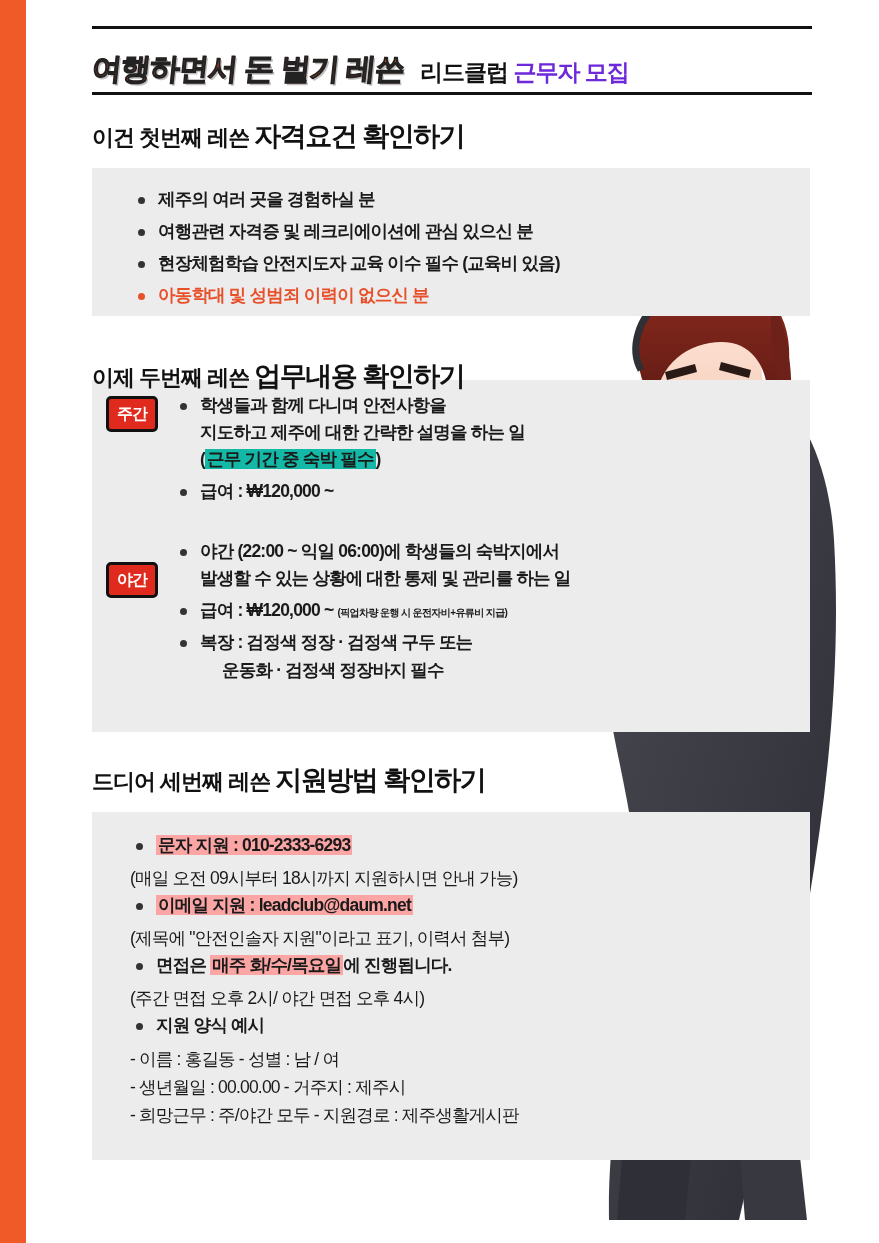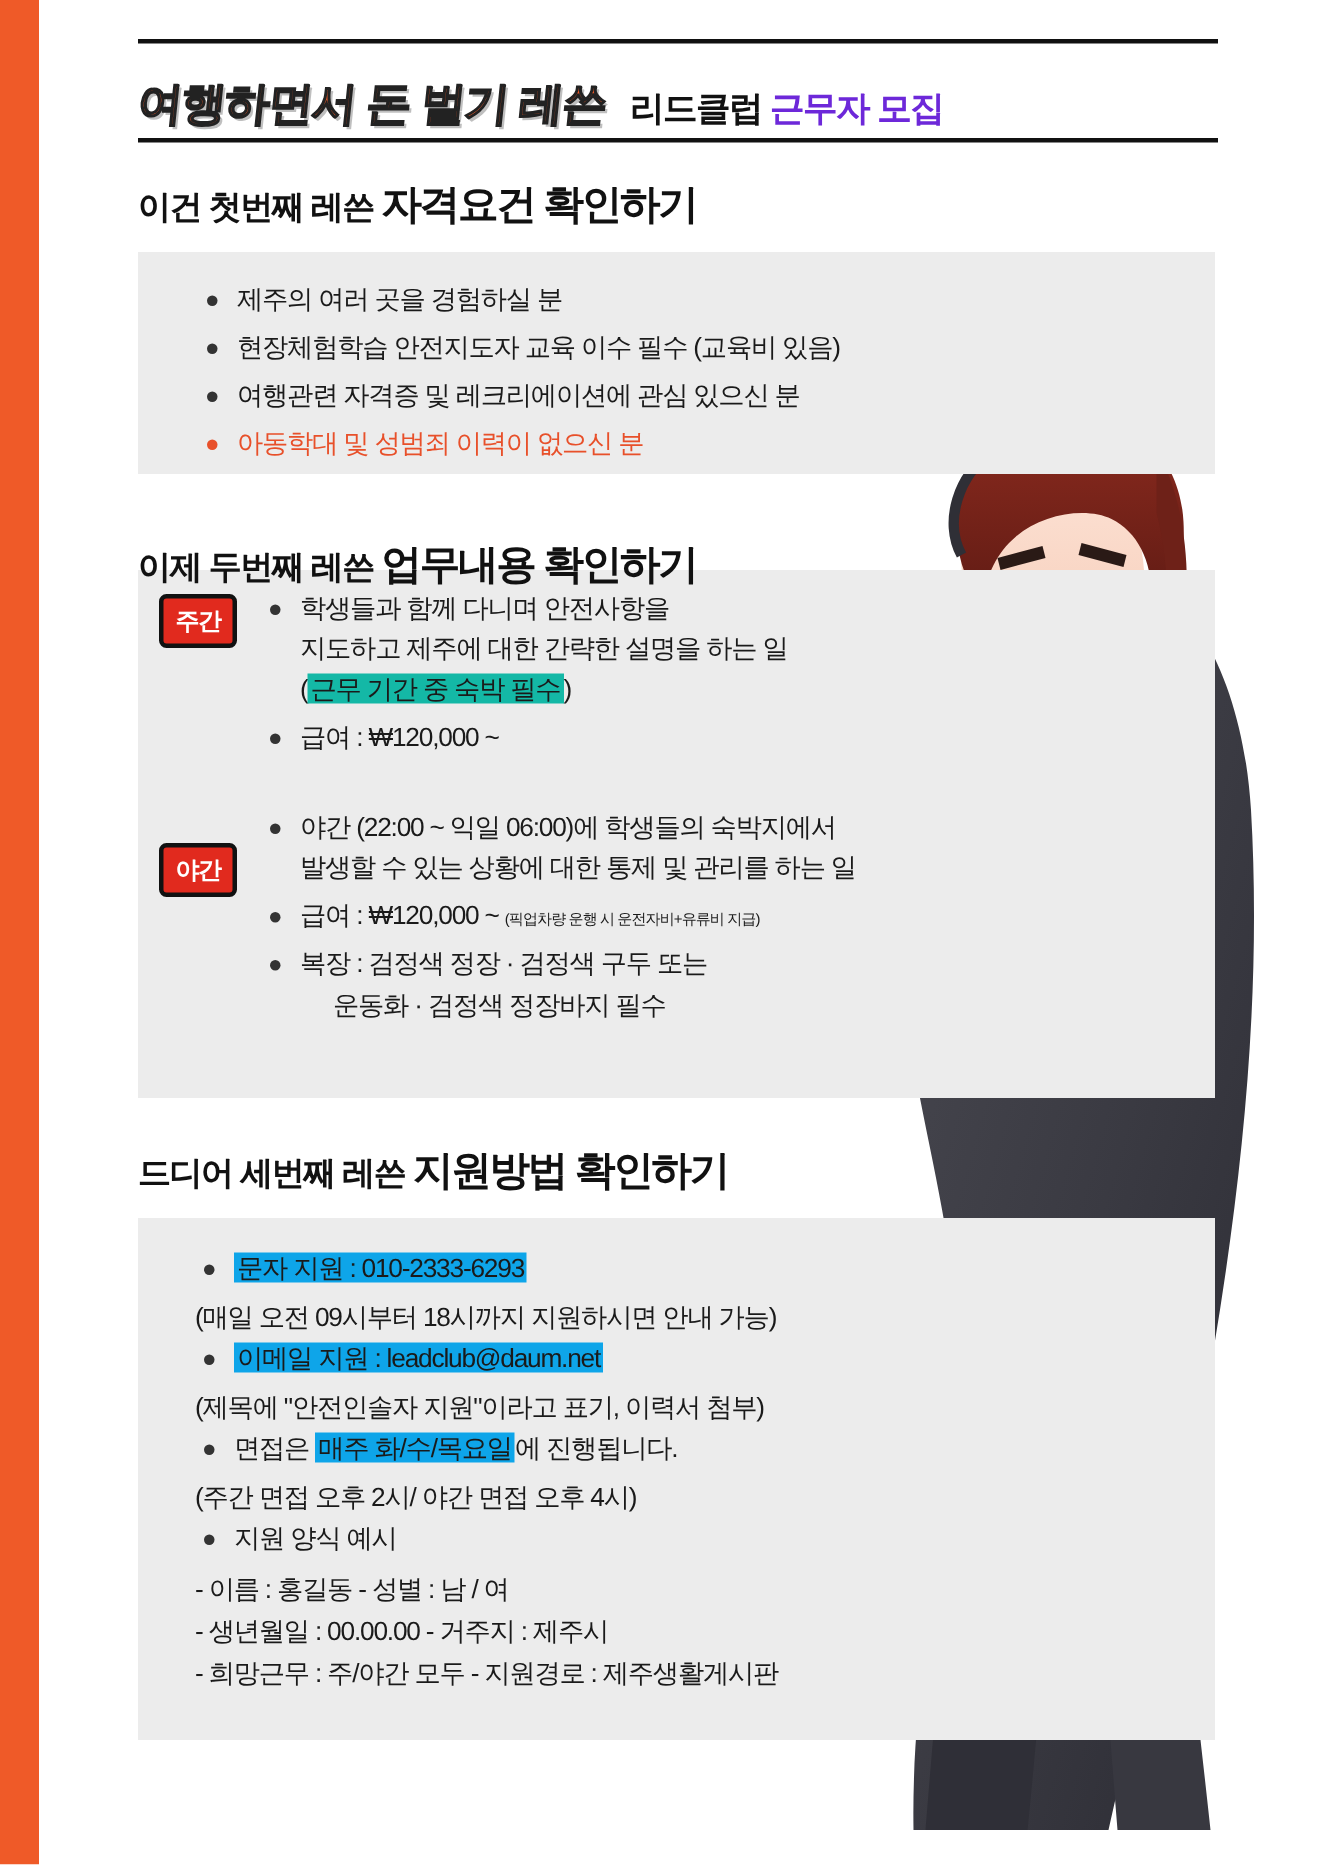--- a/index.html
+++ b/index.html
@@ -110,34 +110,35 @@
     padding: 0;
   }
   ul.bullets li {
     position: relative;
     padding-left: 26px;
     font-size: 17.5px;
     letter-spacing: -0.8px;
     color: #1a1a1a;
     line-height: 1.55;
     margin-bottom: 5px;
+    font-weight: bold;
   }
   ul.bullets li::before {
     content: "";
     position: absolute;
     left: 6px; top: 11px;
     width: 7px; height: 7px;
     border-radius: 50%;
     background: #333;
   }
   ul.bullets li.red { color: #e8502a; }
   ul.bullets li.red::before { background: #e8502a; }
   .small { font-size: 10px; letter-spacing: -0.6px; }
 
-  .hl { background: #0ea5e9; padding: 0 2px; }
+  .hl { background: #fca5a5; padding: 0 2px; }
   .hl-soft { background: #14b8a6; padding: 0 2px; }
 
   
   .badge {
     position: absolute;
     width: 52px; height: 36px;
     background: #e12a1e;
     border: 3px solid #111;
     border-radius: 5px;
     color: #fff;
@@ -221,22 +222,22 @@
     </div>
     <div class="rule2"></div>
 
     <div class="blk" style="left:66px; top:118px;">
       <span class="sec-head"><span>이건 첫번째 레쓴 </span><span class="big">자격요건 확인하기</span></span>
     </div>
 
     <div class="greybox" style="left:66px; top:168px; width:718px; height:148px;">
       <ul class="bullets" style="padding:18px 0 0 40px;">
         <li>제주의 여러 곳을 경험하실 분</li>
+        <li>여행관련 자격증 및 레크리에이션에 관심 있으신 분</li>
         <li>현장체험학습 안전지도자 교육 이수 필수  (교육비 있음)</li>
-        <li>여행관련 자격증 및 레크리에이션에 관심 있으신 분</li>
         <li class="red">아동학대 및 성범죄 이력이 없으신 분</li>
       </ul>
     </div>
 
     <div class="blk" style="left:66px; top:330px;margin-top:28px;">
       <span class="sec-head"><span>이제 두번째 레쓴 </span><span class="big">업무내용 확인하기</span></span>
     </div>
 
     <div class="greybox" style="left:66px; top:380px; width:718px; height:352px;"></div>
 

